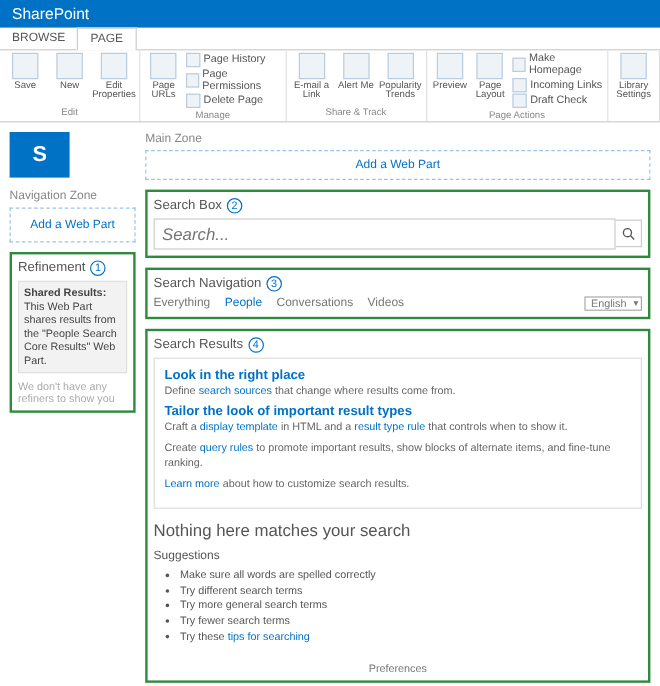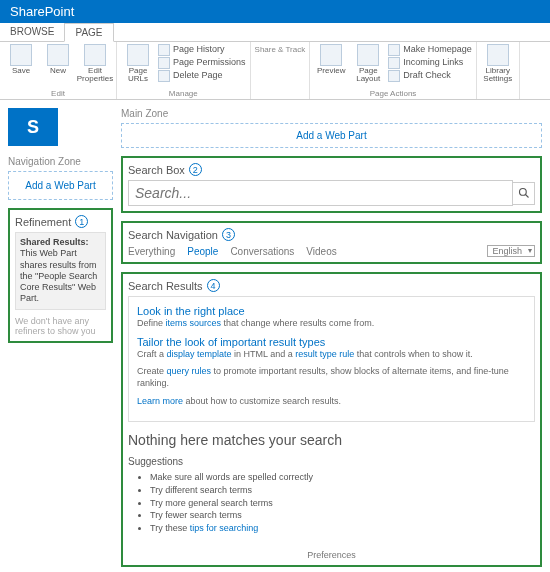--- a/index.html
+++ b/index.html
@@ -32,21 +32,21 @@
   .maincol { flex: 1; min-width: 0; }
   .add-webpart-main { border: 1px dashed #9bc3e6; color: #0072c6; text-align: center; padding: 6px; font-size: 10px; cursor: pointer; margin-bottom: 8px; }
   .searchbox-row { display: flex; align-items: center; }
   .search-input { flex: 1; border: 1px solid #ccc; padding: 4px 6px; font-size: 14px; font-style: italic; color: #888; }
   .search-icon { width: 22px; height: 23px; border: 1px solid #ccc; border-left: none; display: flex; align-items: center; justify-content: center; cursor: pointer; }
   .nav-tabs { display: flex; gap: 12px; font-size: 10px; color: #777; align-items: center; }
   .nav-tabs .active { color: #0072c6; }
   .nav-tabs .lang { margin-left: auto; font-size: 9px; border: 1px solid #aaa; padding: 0 12px 0 4px; position: relative; cursor: pointer; }
   .nav-tabs .lang::after { content: "▾"; position: absolute; right: 2px; font-size: 8px; }
   .result-card { border: 1px solid #ddd; padding: 8px; margin-bottom: 10px; margin-top: 4px; }
-  .result-card h4 { color: #0072c6; font-size: 11px; font-weight: normal; margin-bottom: 1px; }
+  .result-card h4 { color: #0072c6; font-size: 11px; font-weight: bold; margin-bottom: 1px; }
   .result-card p { font-size: 9px; color: #666; margin-bottom: 6px; line-height: 1.3; }
   .link { color: #0072c6; cursor: pointer; }
   .nothing { font-size: 14px; color: #555; margin-bottom: 8px; }
   .sugg-title { font-size: 10px; color: #555; margin-bottom: 4px; }
   ul.sugg { list-style: disc; padding-left: 22px; font-size: 9px; color: #555; line-height: 1.4; }
   .prefs { text-align: center; font-size: 9px; color: #777; margin-top: 16px; cursor: pointer; }
 </style>
 </head>
 <body>
 
@@ -94,20 +94,34 @@
           </div>
         <div class="rbtn-sm">
             <div class="ricon-sm"></div>
             <span>Delete Page</span>
           </div>
       </div>
     </div>
     <div class="rgroup-label">Manage</div>
   </div>
   <div class="rgroup">
+    <div class="rgroup-items">
+      <div class="rbtn-lg">
+          <div class="ricon"></div>
+          <span>E-mail a Link</span>
+        </div>
+      <div class="rbtn-lg">
+          <div class="ricon"></div>
+          <span>Alert Me</span>
+        </div>
+      <div class="rbtn-lg">
+          <div class="ricon"></div>
+          <span>Popularity Trends</span>
+        </div>
+    </div>
     <div class="rgroup-label">Share &amp; Track</div>
   </div>
   <div class="rgroup">
     <div class="rgroup-items">
       <div class="rbtn-lg">
           <div class="ricon"></div>
           <span>Preview</span>
         </div>
       <div class="rbtn-lg">
           <div class="ricon"></div>
@@ -197,21 +211,21 @@
       </div>
     </div>
 
     <div class="panel-green">
       <div class="panel-title">
         <span>Search Results</span>
         <span class="num-badge">4</span>
       </div>
       <div class="result-card">
         <h4>Look in the right place</h4>
-        <p><span>Define </span><span class="link">items sources</span><span> that change where results come from.</span></p>
+        <p><span>Define </span><span class="link">search sources</span><span> that change where results come from.</span></p>
         <h4>Tailor the look of important result types</h4>
         <p><span>Craft a </span><span class="link">display template</span><span> in HTML and a </span><span class="link">result type rule</span><span> that controls when to show it.</span></p>
         <p><span>Create </span><span class="link">query rules</span><span> to promote important results, show blocks of alternate items, and fine-tune ranking.</span></p>
         <p><span class="link">Learn more</span><span> about how to customize search results.</span></p>
       </div>
       <div class="nothing">Nothing here matches your search</div>
       <div class="sugg-title">Suggestions</div>
       <ul class="sugg">
         <li>Make sure all words are spelled correctly</li>
         <li>Try different search terms</li>

